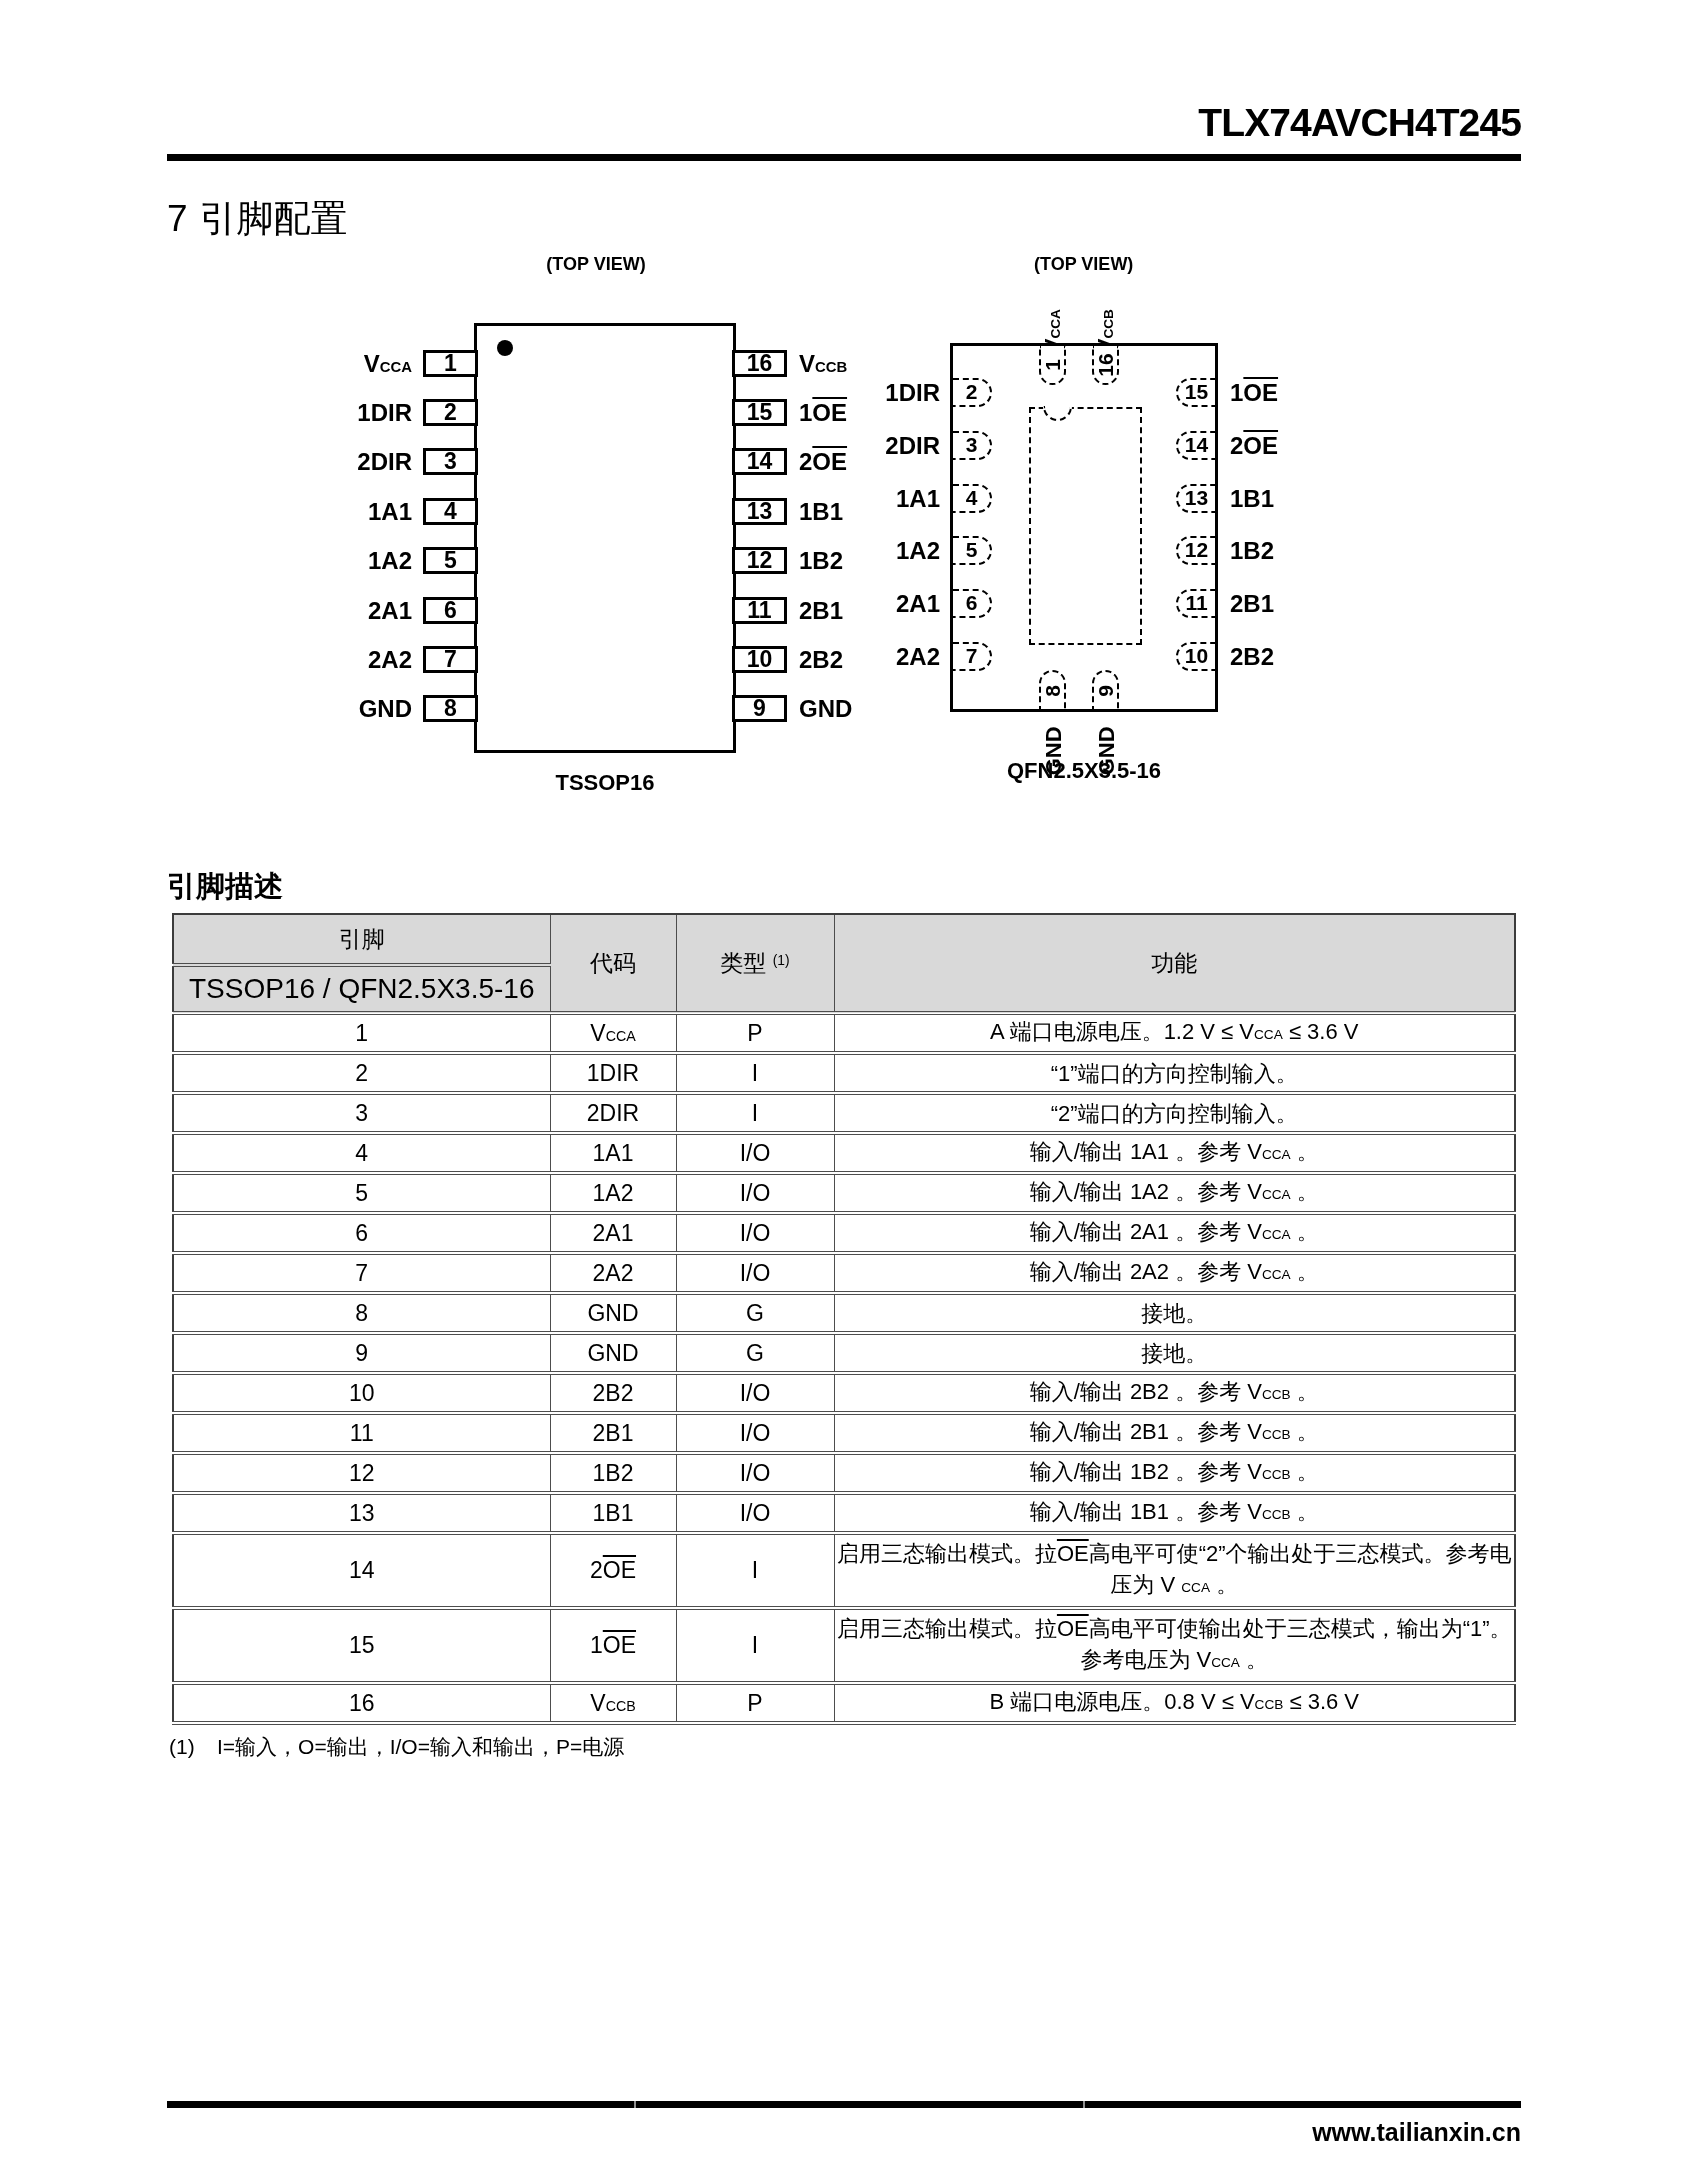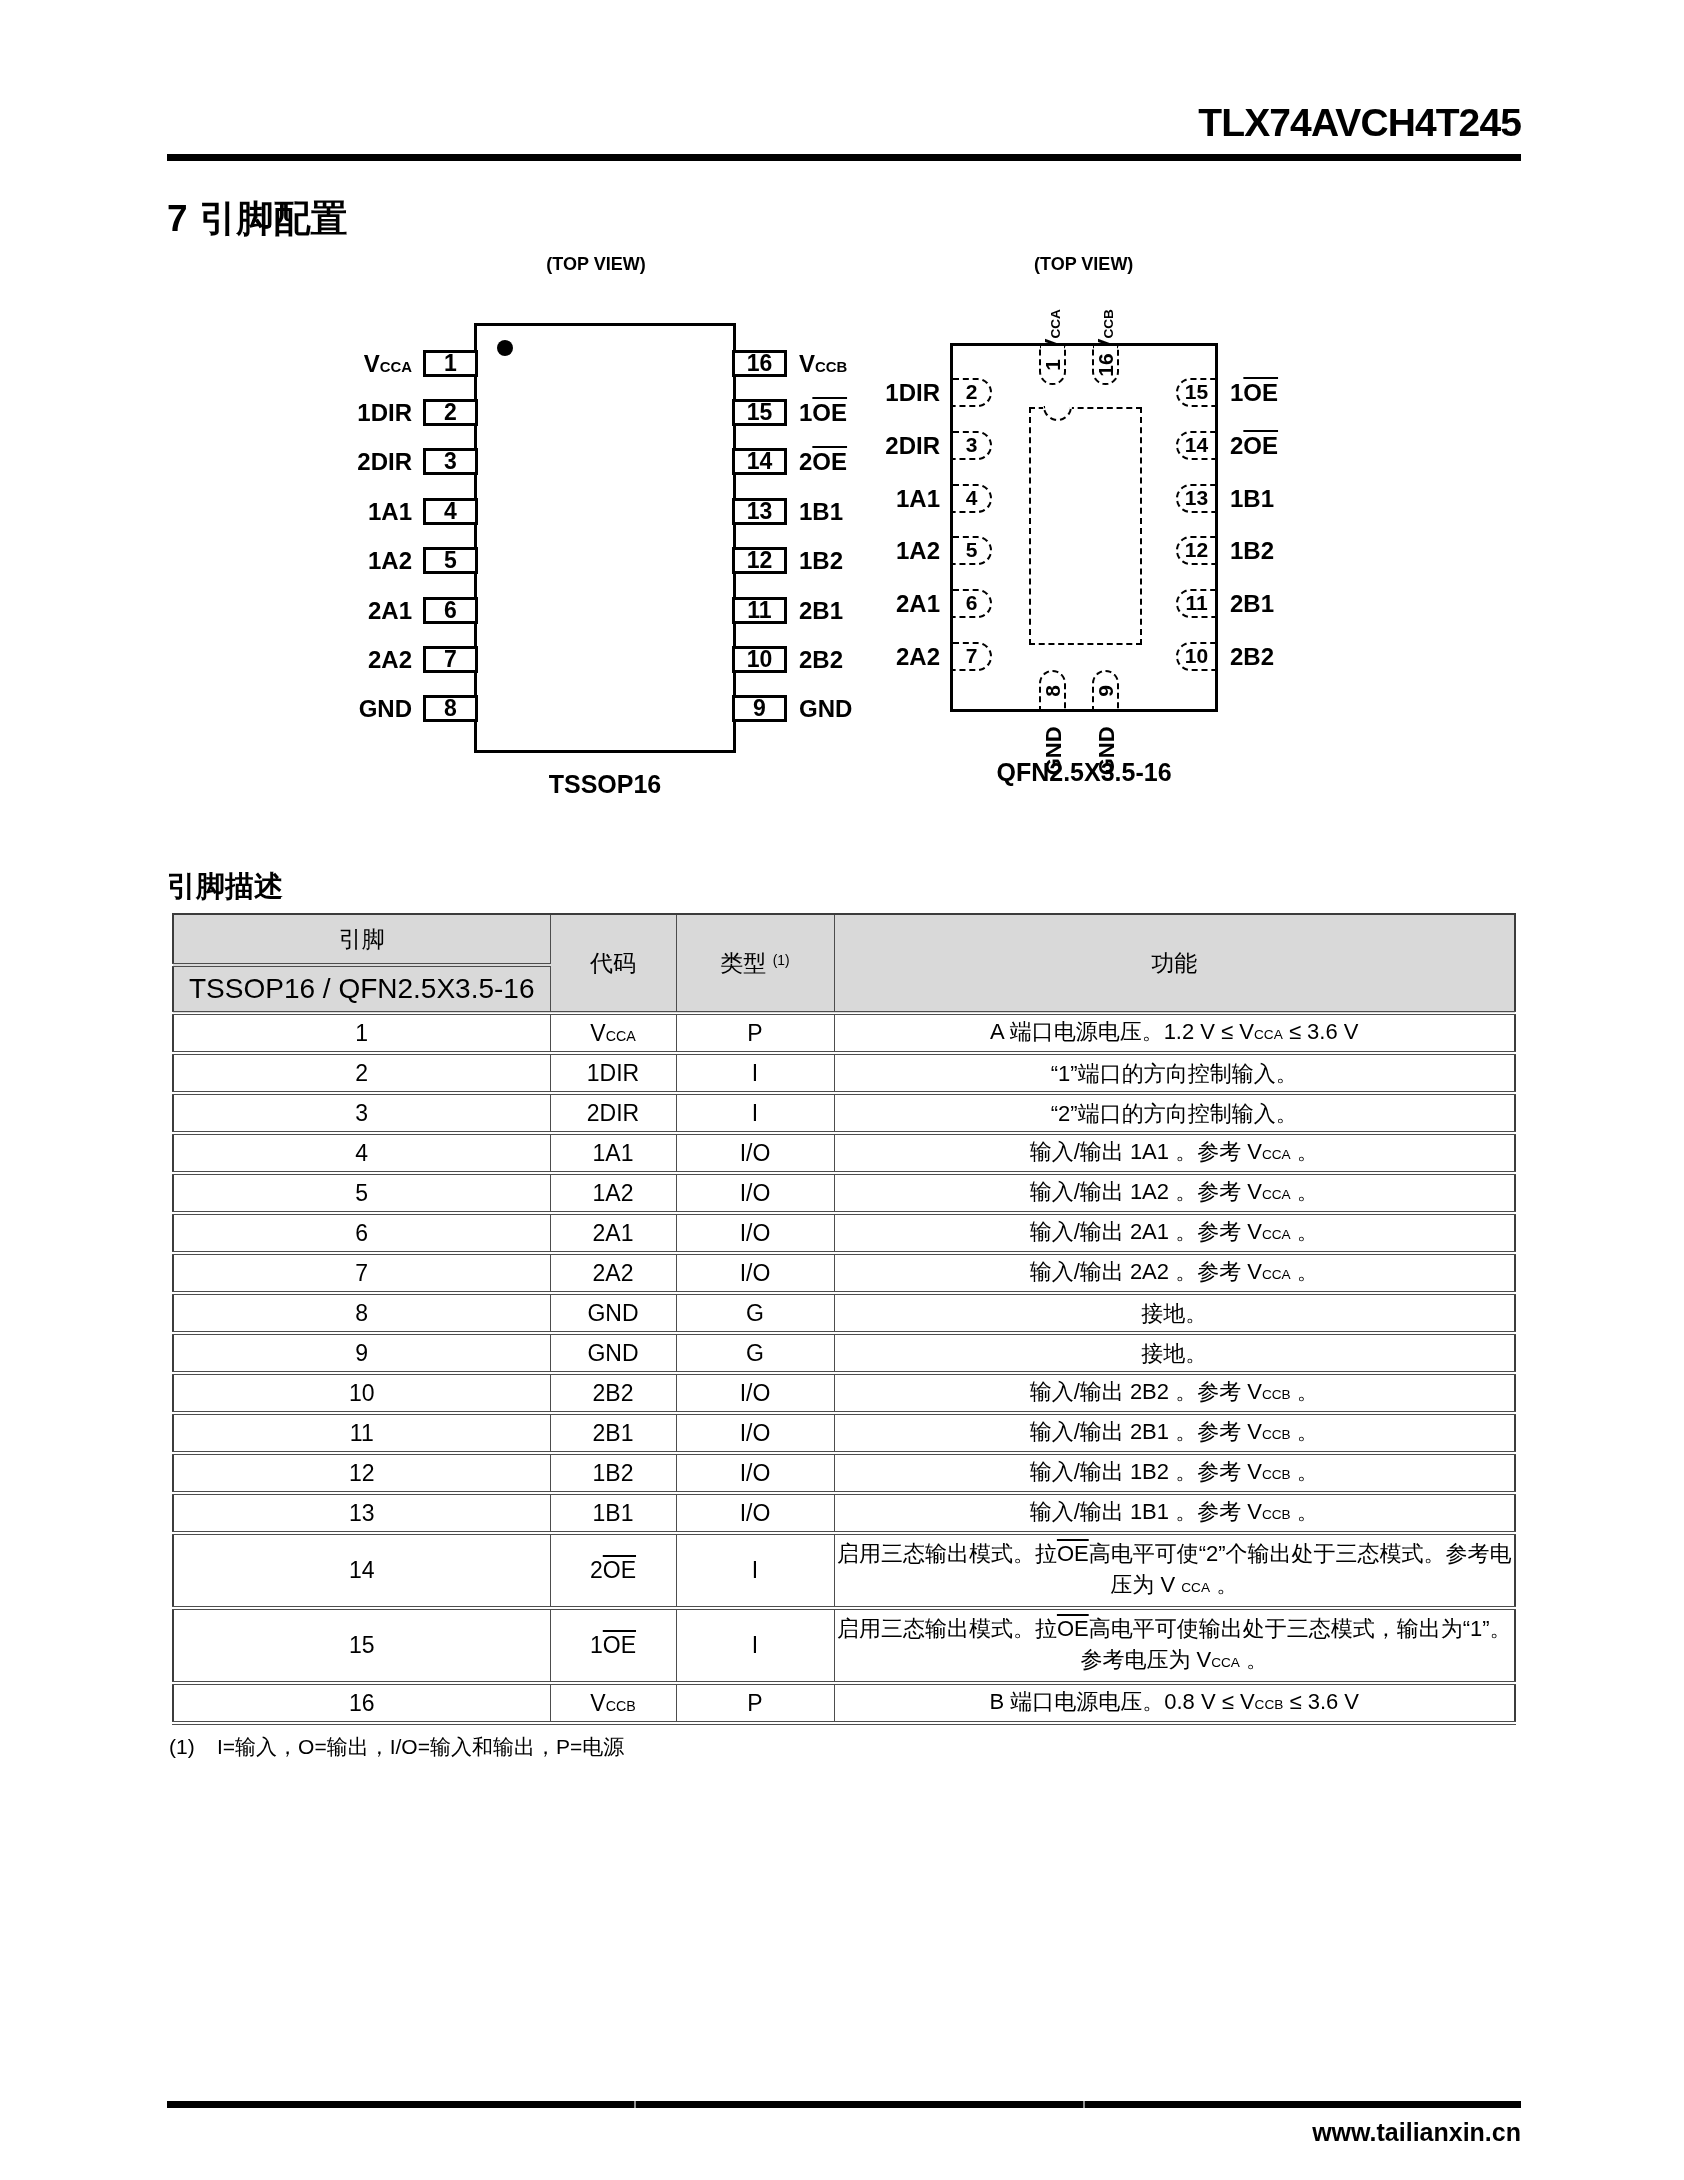--- a/index.html
+++ b/index.html
@@ -4,26 +4,26 @@
 <style>
   html,body{margin:0;padding:0;background:#e8e8e8;}
   .page{position:relative;width:1685px;height:2181px;background:#ffffff;margin:0 auto;
         font-family:"Liberation Sans","DejaVu Sans",sans-serif;color:#000;overflow:hidden;}
 
   
   .hdr-title{position:absolute;top:101px;right:164px;font-size:39px;font-weight:700;letter-spacing:-0.9px;}
   .hdr-rule{position:absolute;left:167px;right:164px;top:154px;height:6.8px;background:#000;}
 
   
-  .sec-title{position:absolute;left:167px;top:194px;font-size:37px;font-weight:700;}
+  .sec-title{position:absolute;left:167px;top:194px;font-size:37px;font-weight:400;}
   .sec-title .num{margin-right:12px;}
 
   
   .tv{position:absolute;top:5.1px;font-weight:700;font-size:18px;text-align:center;}
-  .cap{position:absolute;font-weight:700;font-size:25px;text-align:center;}
+  .cap{position:absolute;font-weight:700;font-size:22px;text-align:center;}
   .seg-sub{font-size:0.62em;}
   .seg-sup{font-size:0.60em;vertical-align:0.45em;}
   .seg-over{text-decoration:overline;text-decoration-thickness:2.1px;}
 
   
   .tssop{position:absolute;left:298px;top:249px;width:613px;height:579px;}
   .tssop .tv{left:0;width:596px;}
   .tbody{position:absolute;left:176px;top:74px;width:262px;height:430px;border:3.4px solid #000;
          box-sizing:border-box;background:#fff;}
   .tdot{position:absolute;left:20.4px;top:13.6px;width:16px;height:16px;border-radius:50%;background:#000;}

